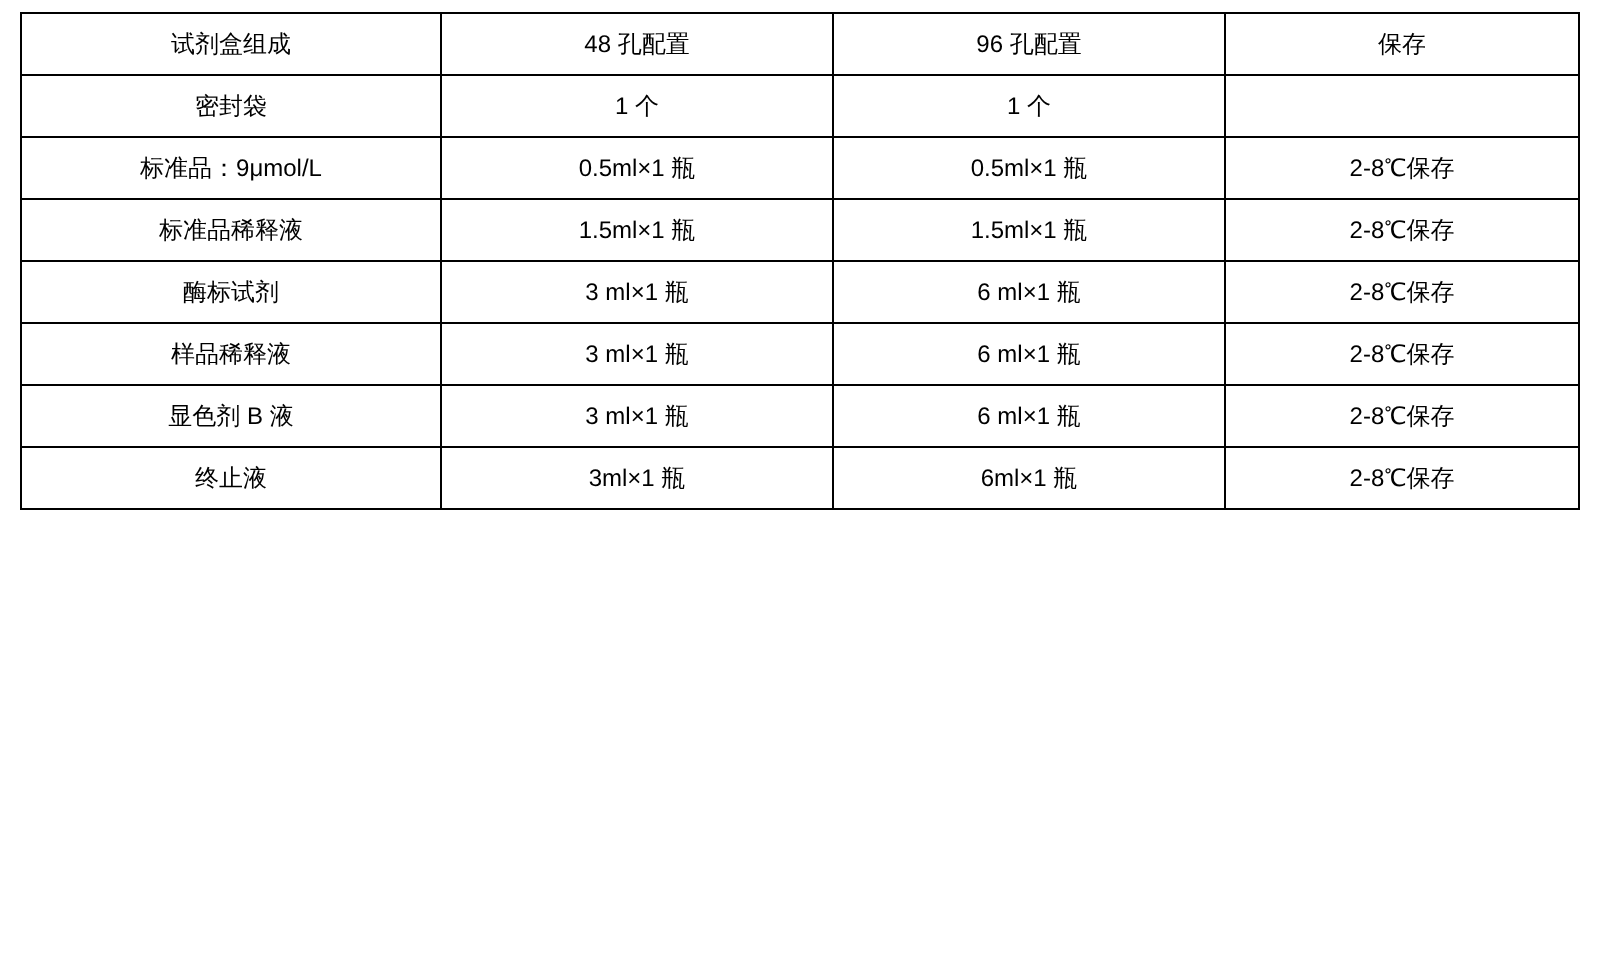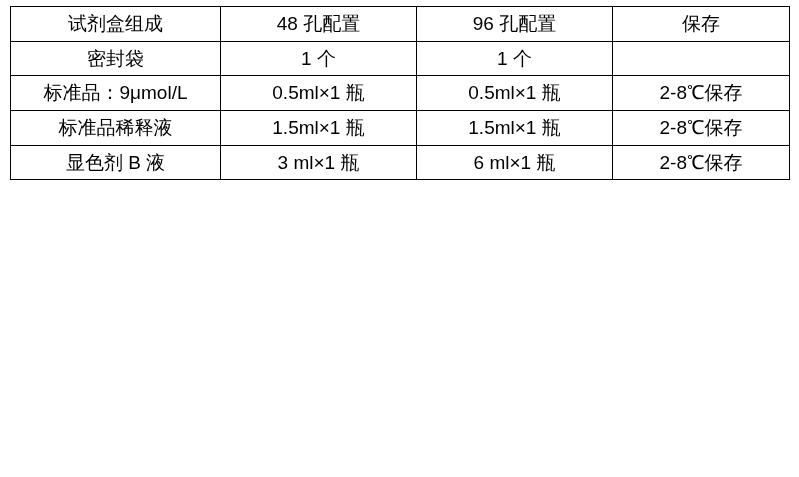--- a/index.html
+++ b/index.html
@@ -17,21 +17,21 @@
   #kit-table {
     border-collapse: collapse;
     table-layout: fixed;
     width: 779px;
     margin: 6px 0 0 10px;
   }
   #kit-table td {
     border: 1px solid #000000;
     text-align: center;
     vertical-align: middle;
-    font-size: 19px;
+    font-size: 12px;
     line-height: 1.35;
     padding: 4px 20px;
     word-break: break-all;
   }
   #kit-table tr { height: 31px; }
   #kit-table tr.tall { height: 62px; }
   col.c0 { width: 210px; }
   col.c1 { width: 196px; }
   col.c2 { width: 196px; }
   col.c3 { width: 177px; }
@@ -67,19 +67,37 @@
       <td>0.5ml×1 瓶</td>
       <td>2-8℃保存</td>
     </tr>
     <tr>
       <td>标准品稀释液</td>
       <td>1.5ml×1 瓶</td>
       <td>1.5ml×1 瓶</td>
       <td>2-8℃保存</td>
     </tr>
     <tr>
+      <td>酶标试剂</td>
+      <td>3 ml×1 瓶</td>
+      <td>6 ml×1 瓶</td>
+      <td>2-8℃保存</td>
+    </tr>
+    <tr>
+      <td>样品稀释液</td>
+      <td>3 ml×1 瓶</td>
+      <td>6 ml×1 瓶</td>
+      <td>2-8℃保存</td>
+    </tr>
+    <tr>
       <td>显色剂 B 液</td>
       <td>3 ml×1 瓶</td>
       <td>6 ml×1 瓶</td>
+      <td>2-8℃保存</td>
+    </tr>
+    <tr>
+      <td>终止液</td>
+      <td>3ml×1 瓶</td>
+      <td>6ml×1 瓶</td>
       <td>2-8℃保存</td>
     </tr>
   </tbody>
 </table>
 
 </body></html>

